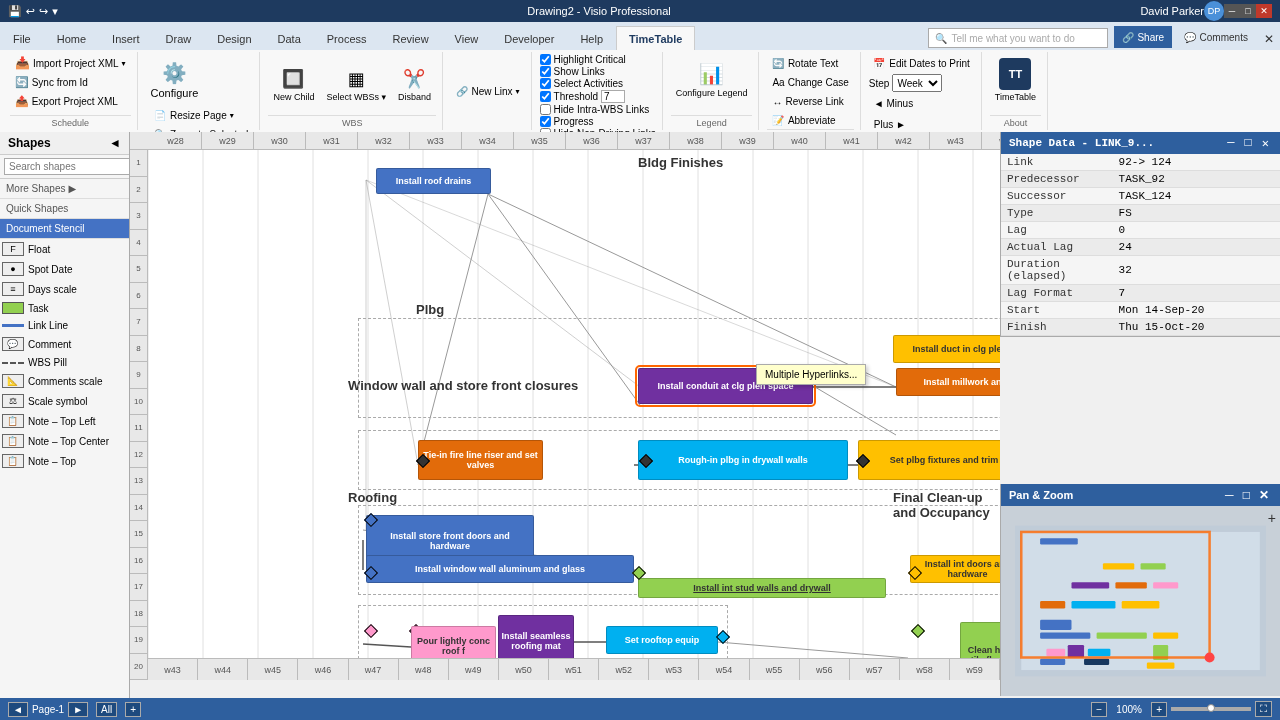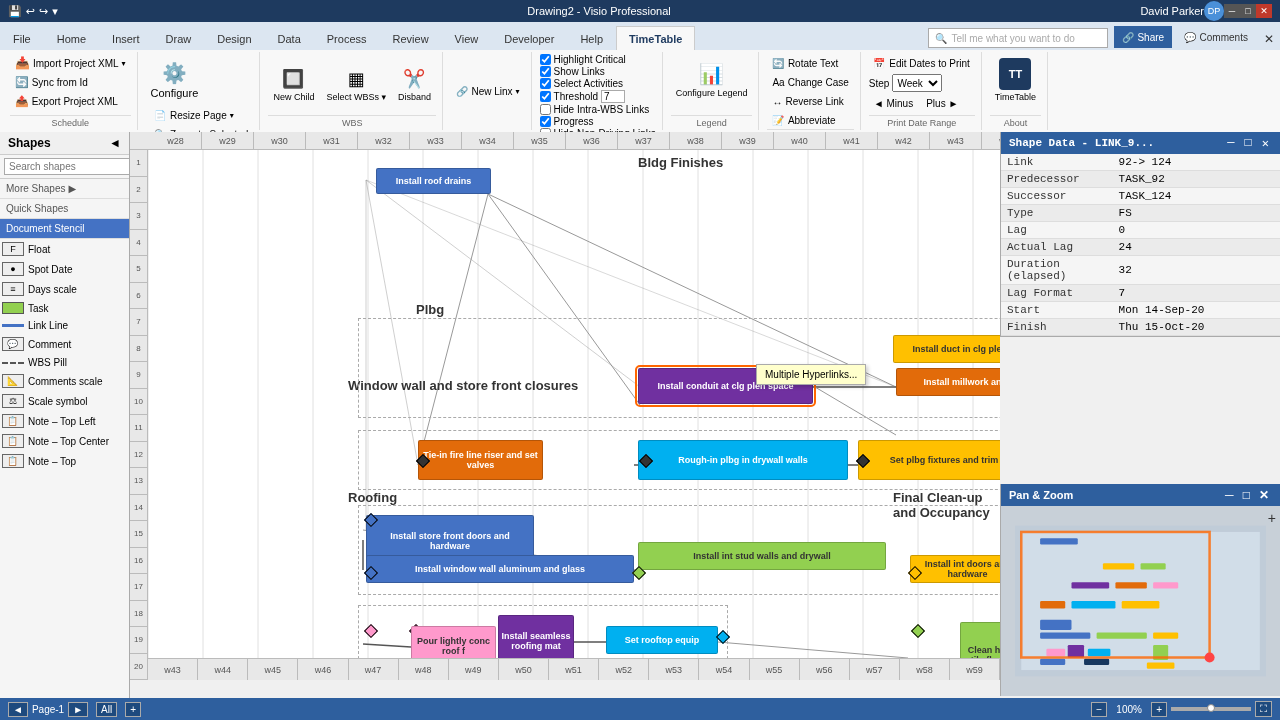--- a/index.html
+++ b/index.html
@@ -537,21 +537,21 @@
           <span>Edit Dates to Print</span>
         </div>
         <div style="display:flex;align-items:center;gap:3px;font-size:10px;">
           <span>Step</span>
           <select style="font-size:10px;height:18px;">
             <option>Week</option>
             <option>Day</option>
             <option>Month</option>
           </select>
         </div>
-        <div style="display:flex;gap:3px;">
+        <div style="display:flex;gap:3px;flex-direction:column;">
           <div class="ribbon-btn-sm">
             <span>◄ Minus</span>
           </div>
           <div class="ribbon-btn-sm">
             <span>Plus ►</span>
           </div>
         </div>
       </div>
       <div class="ribbon-group-label">Print Date Range</div>
     </div>
@@ -860,21 +860,21 @@
     <div class="task-bar task-yellow" style="left:710px;top:290px;width:172px;height:40px;">Set plbg fixtures and trim</div>
 
     <div style="position:absolute;left:270px;top:306px;width:10px;height:10px;background:#333;transform:rotate(45deg);border:1px solid #000;"></div>
     <div style="position:absolute;left:493px;top:306px;width:10px;height:10px;background:#333;transform:rotate(45deg);border:1px solid #000;"></div>
     <div style="position:absolute;left:710px;top:306px;width:10px;height:10px;background:#333;transform:rotate(45deg);border:1px solid #000;"></div>
 
     <div class="task-bar task-blue" style="left:218px;top:365px;width:168px;height:52px;">Install store front doors and hardware</div>
     <div style="position:absolute;left:218px;top:365px;width:10px;height:10px;background:#4472c4;transform:rotate(45deg);border:1px solid #000;"></div>
 
     <div class="task-bar task-blue" style="left:218px;top:405px;width:268px;height:28px;">Install window wall aluminum and glass</div>
-    <div class="task-bar task-green" style="left:490px;top:392px;width:248px;height:28px;">Install int stud walls and drywall</div>
+    <div class="task-bar task-green" style="left:490px;top:428px;width:248px;height:20px;text-decoration:underline;">Install int stud walls and drywall</div>
     <div class="task-bar task-yellow" style="left:762px;top:405px;width:115px;height:28px;">Install int doors and hardware</div>
 
     <div style="position:absolute;left:218px;top:418px;width:10px;height:10px;background:#4472c4;transform:rotate(45deg);border:1px solid #000;"></div>
     <div style="position:absolute;left:486px;top:418px;width:10px;height:10px;background:#92d050;transform:rotate(45deg);border:1px solid #000;"></div>
     <div style="position:absolute;left:762px;top:418px;width:10px;height:10px;background:#ffc000;transform:rotate(45deg);border:1px solid #000;"></div>
 
     <div style="position:absolute;left:218px;top:476px;width:10px;height:10px;background:#ff99cc;transform:rotate(45deg);border:1px solid #000;"></div>
     <div style="position:absolute;left:263px;top:476px;width:10px;height:10px;background:#ff99cc;transform:rotate(45deg);border:1px solid #000;"></div>
     <div class="task-bar task-pink" style="left:263px;top:476px;width:85px;height:40px;">Pour lightly conc roof f</div>
     <div class="task-bar task-purple" style="left:350px;top:465px;width:76px;height:52px;">Install seamless roofing mat</div>

